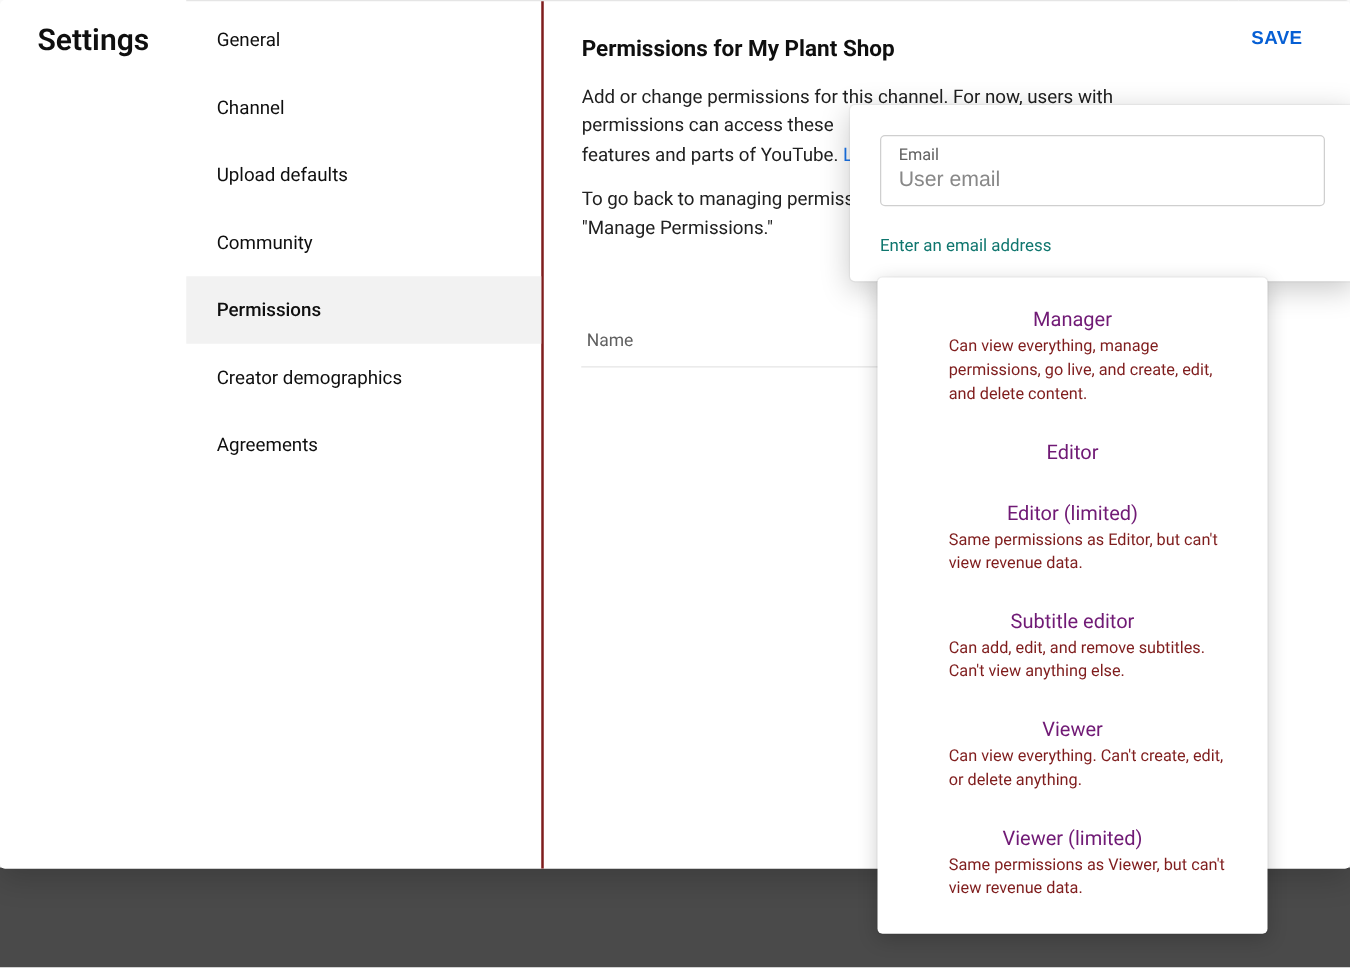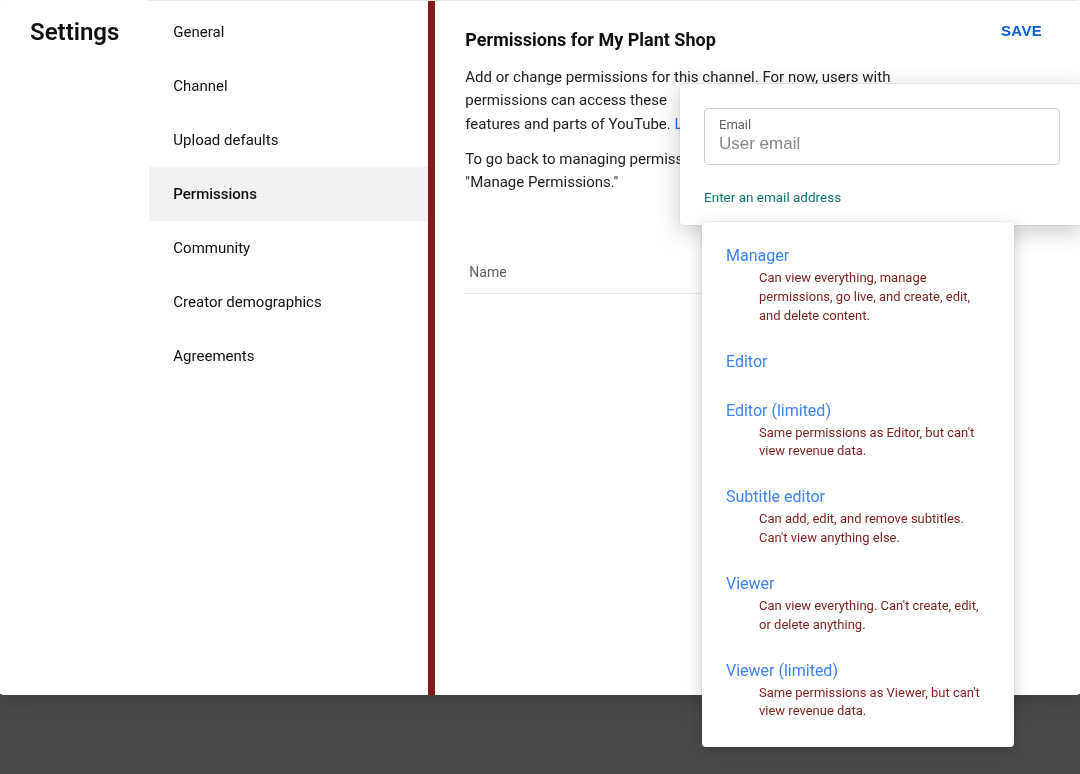--- a/index.html
+++ b/index.html
@@ -44,21 +44,21 @@
 
   .dialog-body {
     flex: 1;
     display: flex;
     border-top: 1px solid #e5e5e5;
     min-height: 0;
   }
 
   .sidebar {
     width: 286px;
-    border-right: 7px solid #7f1d1d;
+    border-right: 2px solid #7f1d1d;
     padding-top: 4px;
   }
   .sidebar-item {
     padding: 18px 24px;
     font-size: 15px;
     color: #0f0f0f;
     cursor: pointer;
   }
   .sidebar-item.active {
     background: #f2f2f2;
@@ -162,22 +162,23 @@
     box-shadow: 0 4px 16px rgba(0,0,0,0.20), 0 0 0 1px rgba(0,0,0,0.04);
     z-index: 6;
     padding: 12px 0;
   }
   .role-item {
     padding: 12px 24px 14px 24px;
     cursor: pointer;
   }
   .role-title {
     font-size: 16px;
-    color: #3b82f6;
+    color: #701a75;
     margin-bottom: 4px;
+    text-align: center;
   }
   .role-desc {
     font-size: 13px;
     line-height: 1.45;
     color: #7f1d1d;
     margin-left: 33px;
   }
 </style>
 </head>
 <body>
@@ -189,22 +190,22 @@
   <div class="dialog-header">
     <div class="dialog-title">Settings</div>
   </div>
 
   <div class="dialog-body">
 
     <div class="sidebar">
       <div class="sidebar-item">General</div>
       <div class="sidebar-item">Channel</div>
       <div class="sidebar-item">Upload defaults</div>
+      <div class="sidebar-item">Community</div>
       <div class="sidebar-item active">Permissions</div>
-      <div class="sidebar-item">Community</div>
       <div class="sidebar-item">Creator demographics</div>
       <div class="sidebar-item">Agreements</div>
     </div>
 
     <div class="main">
       <div class="main-title">Permissions for My Plant Shop</div>
       <div class="main-desc">
         <p>
           <span>Add or change permissions for this channel. For now, users with permissions can access these </span><br>
           <span>features and parts of YouTube. </span><a>Learn more</a>

